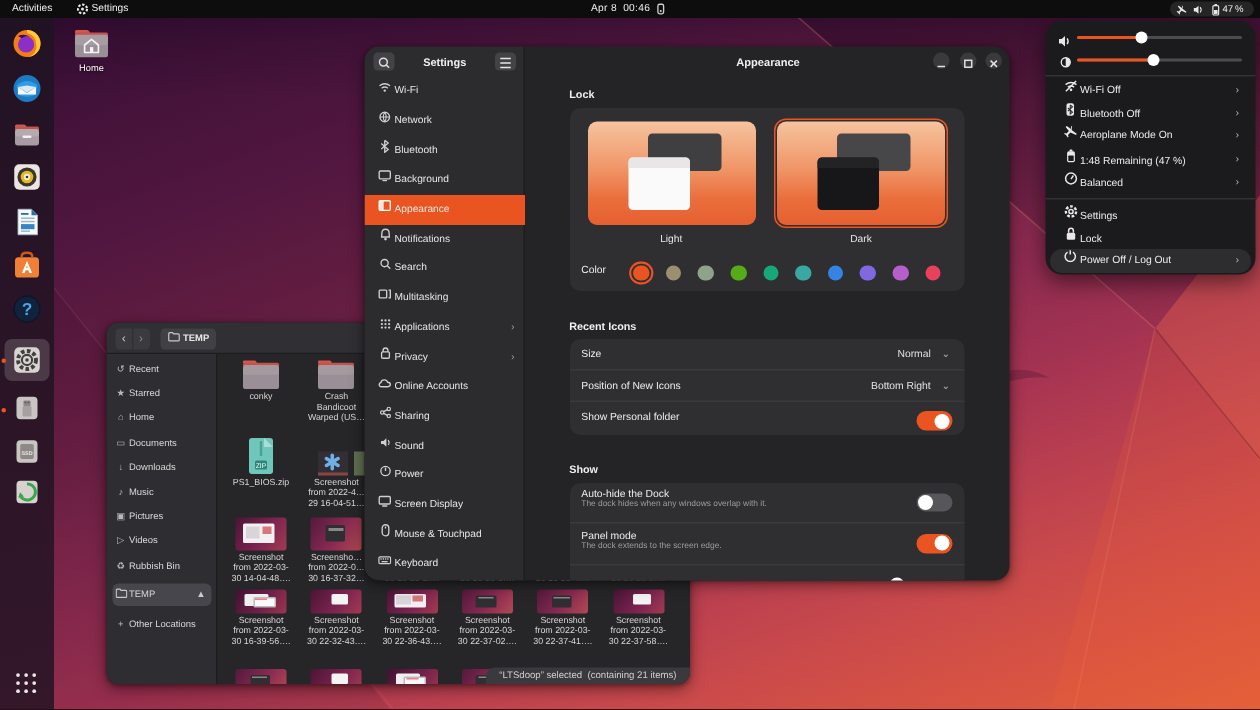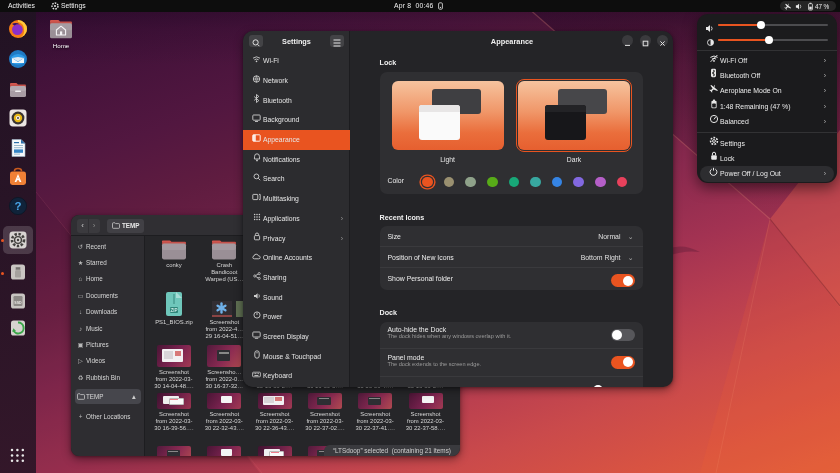--- a/index.html
+++ b/index.html
@@ -448,21 +448,21 @@
         <div class="cdot" style="left:237.1px;background:#e8415c;"></div>
       </div>
       <div class="gsec" style="left:28.5px;top:181.5px;">Recent Icons</div>
       <div class="gpanel" style="left:28.5px;top:194.5px;width:263px;">
         <div class="prow" style="height:21.4px;line-height:21.4px;"><span style="margin-left:8px;">Size</span><span class="pval" style="top:0;">Normal</span><span class="pchev" style="top:0;">⌄</span></div>
         <div class="prow" style="height:21.4px;line-height:21.4px;"><span style="margin-left:8px;">Position of New Icons</span><span class="pval" style="top:0;">Bottom Right</span><span class="pchev" style="top:0;">⌄</span></div>
         <div class="prow" style="height:21.4px;line-height:21.4px;"><span style="margin-left:8px;">Show Personal folder</span><div class="toggle tg-on" style="top:6px;">
             <i></i>
           </div></div>
       </div>
-      <div class="gsec" style="left:28.5px;top:276.5px;">Dock</div>
+      <div class="gsec" style="left:28.5px;top:276.5px;">Show</div>
       <div class="gpanel" style="left:28.5px;top:290.5px;width:263px;">
         <div class="prow" style="height:27.5px;">
           <div style="margin-left:8px;padding-top:4.5px;">Auto-hide the Dock<div class="sub">The dock hides when any windows overlap with it.</div></div>
           <div class="toggle tg-off" style="top:7px;">
             <i></i>
           </div>
         </div>
         <div class="prow" style="height:27.5px;">
           <div style="margin-left:8px;padding-top:4.5px;">Panel mode<div class="sub">The dock extends to the screen edge.</div></div>
           <div class="toggle tg-on" style="top:7px;">

